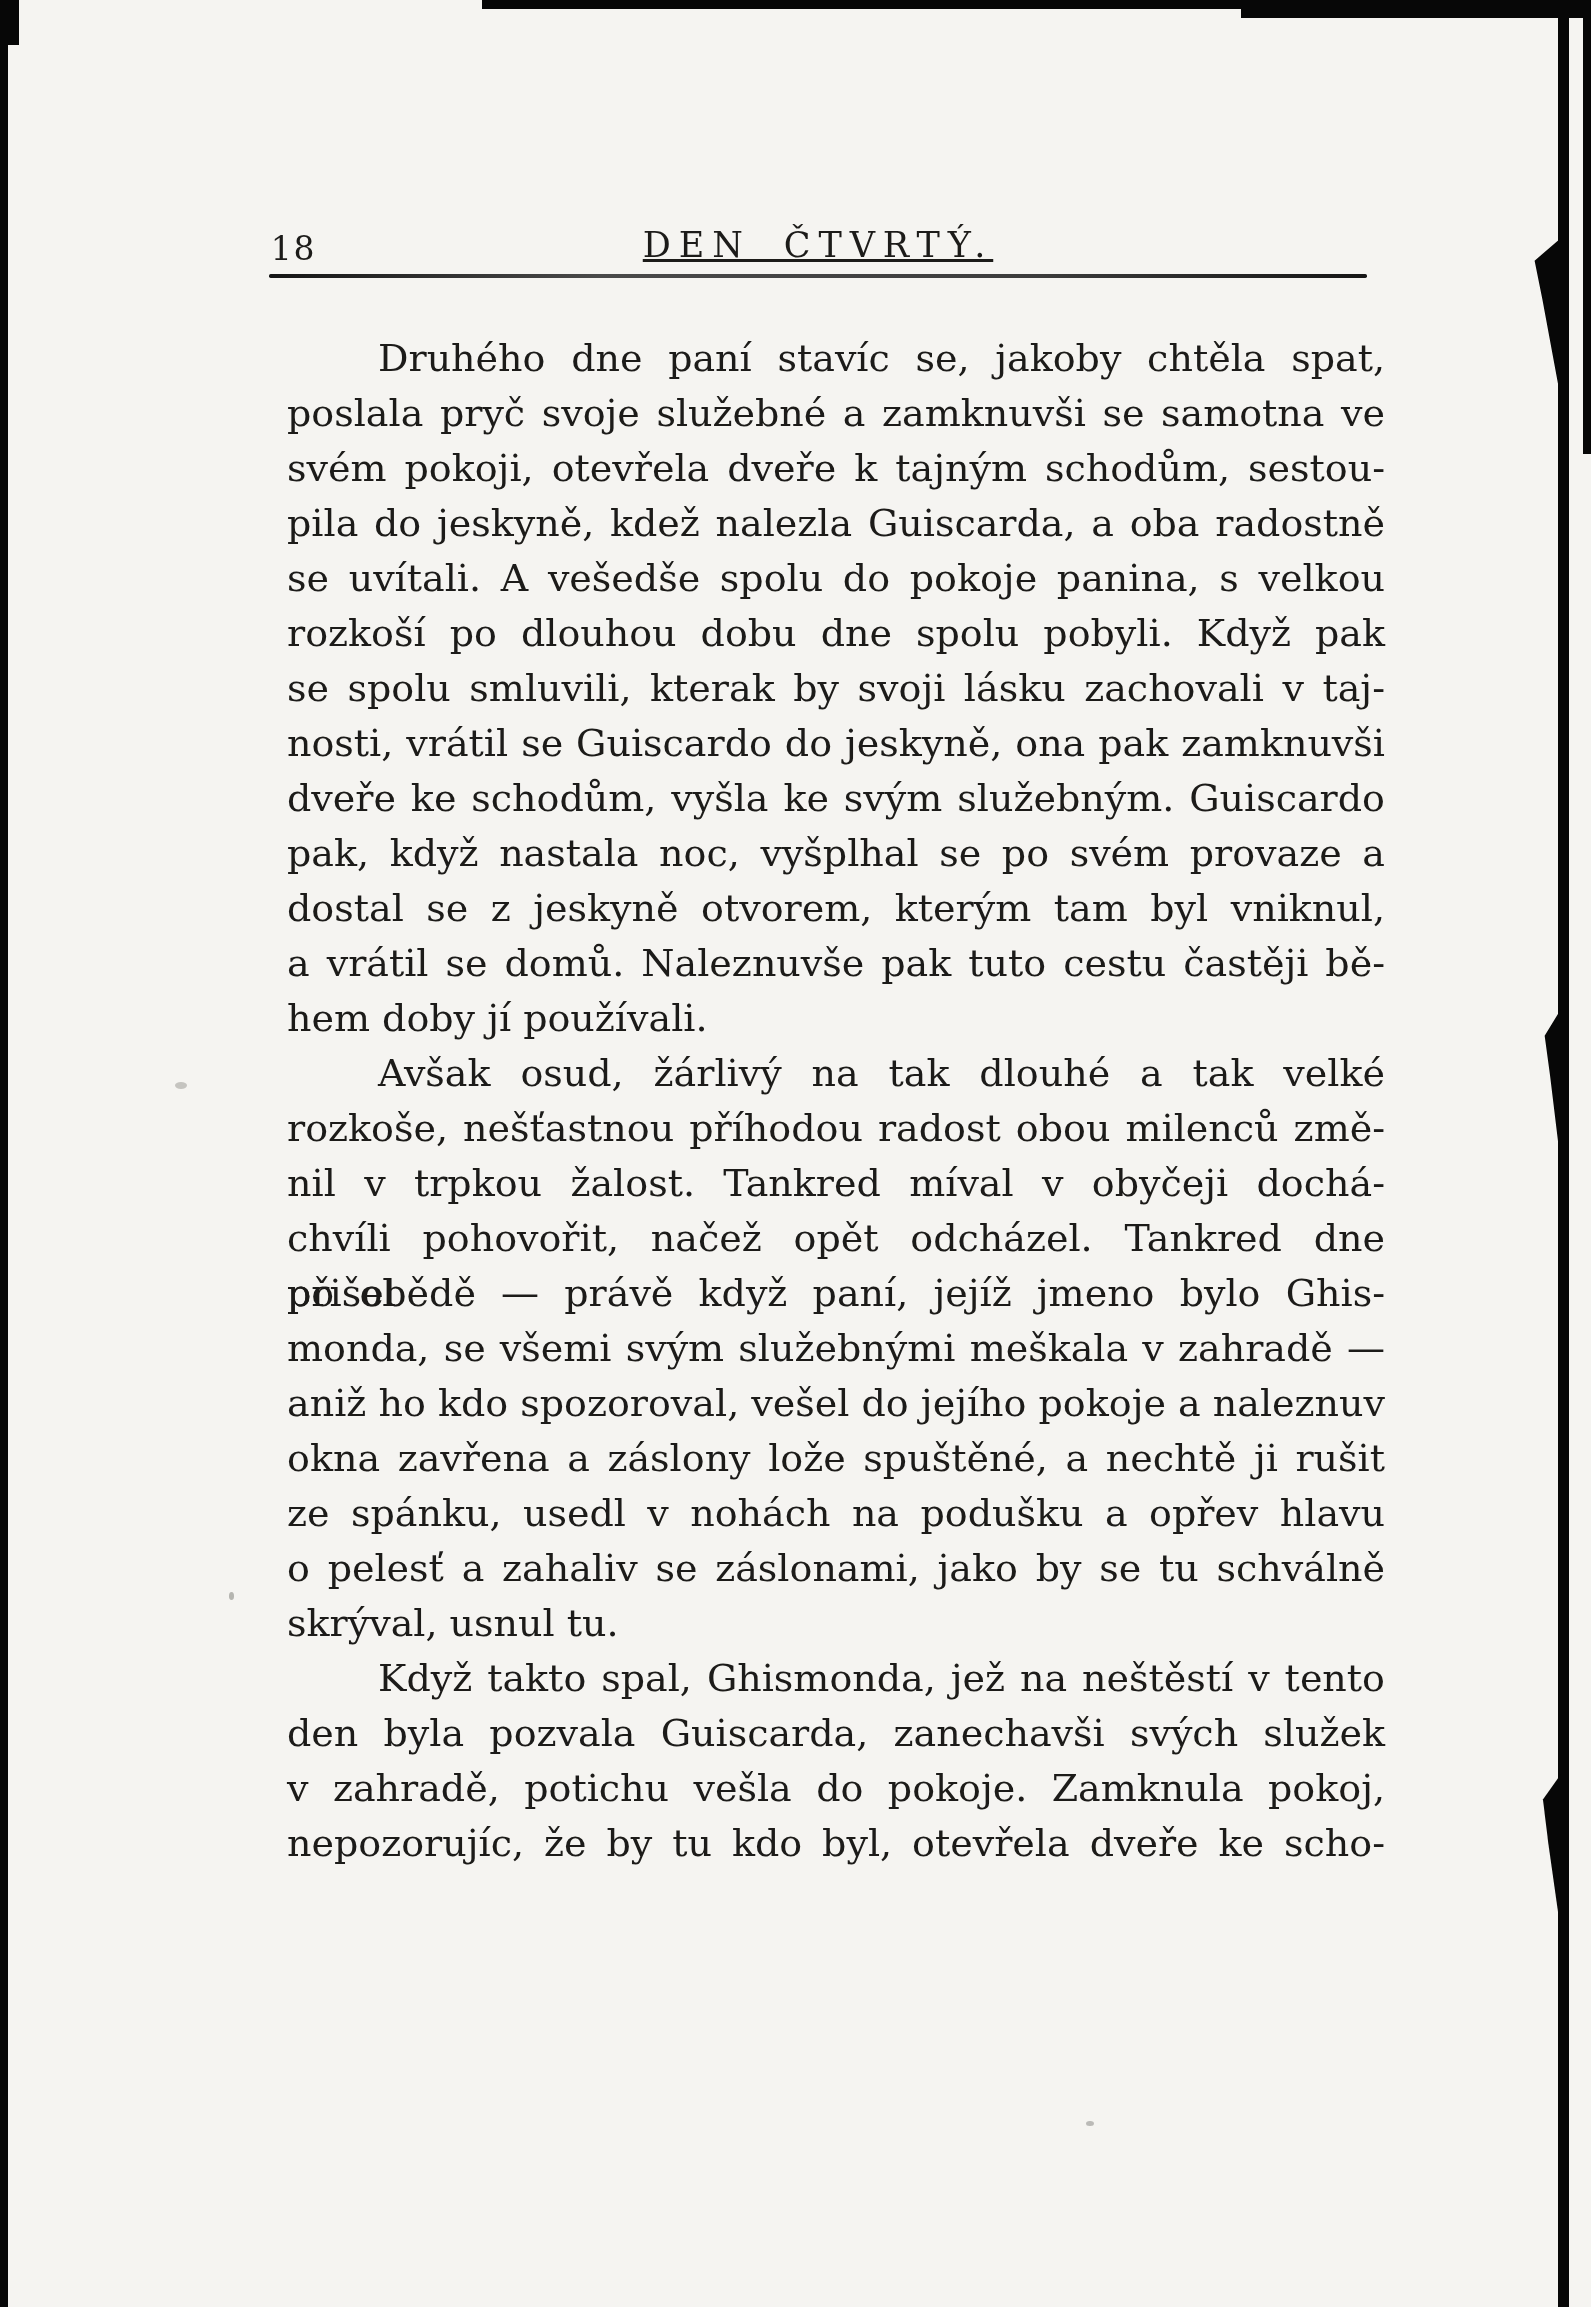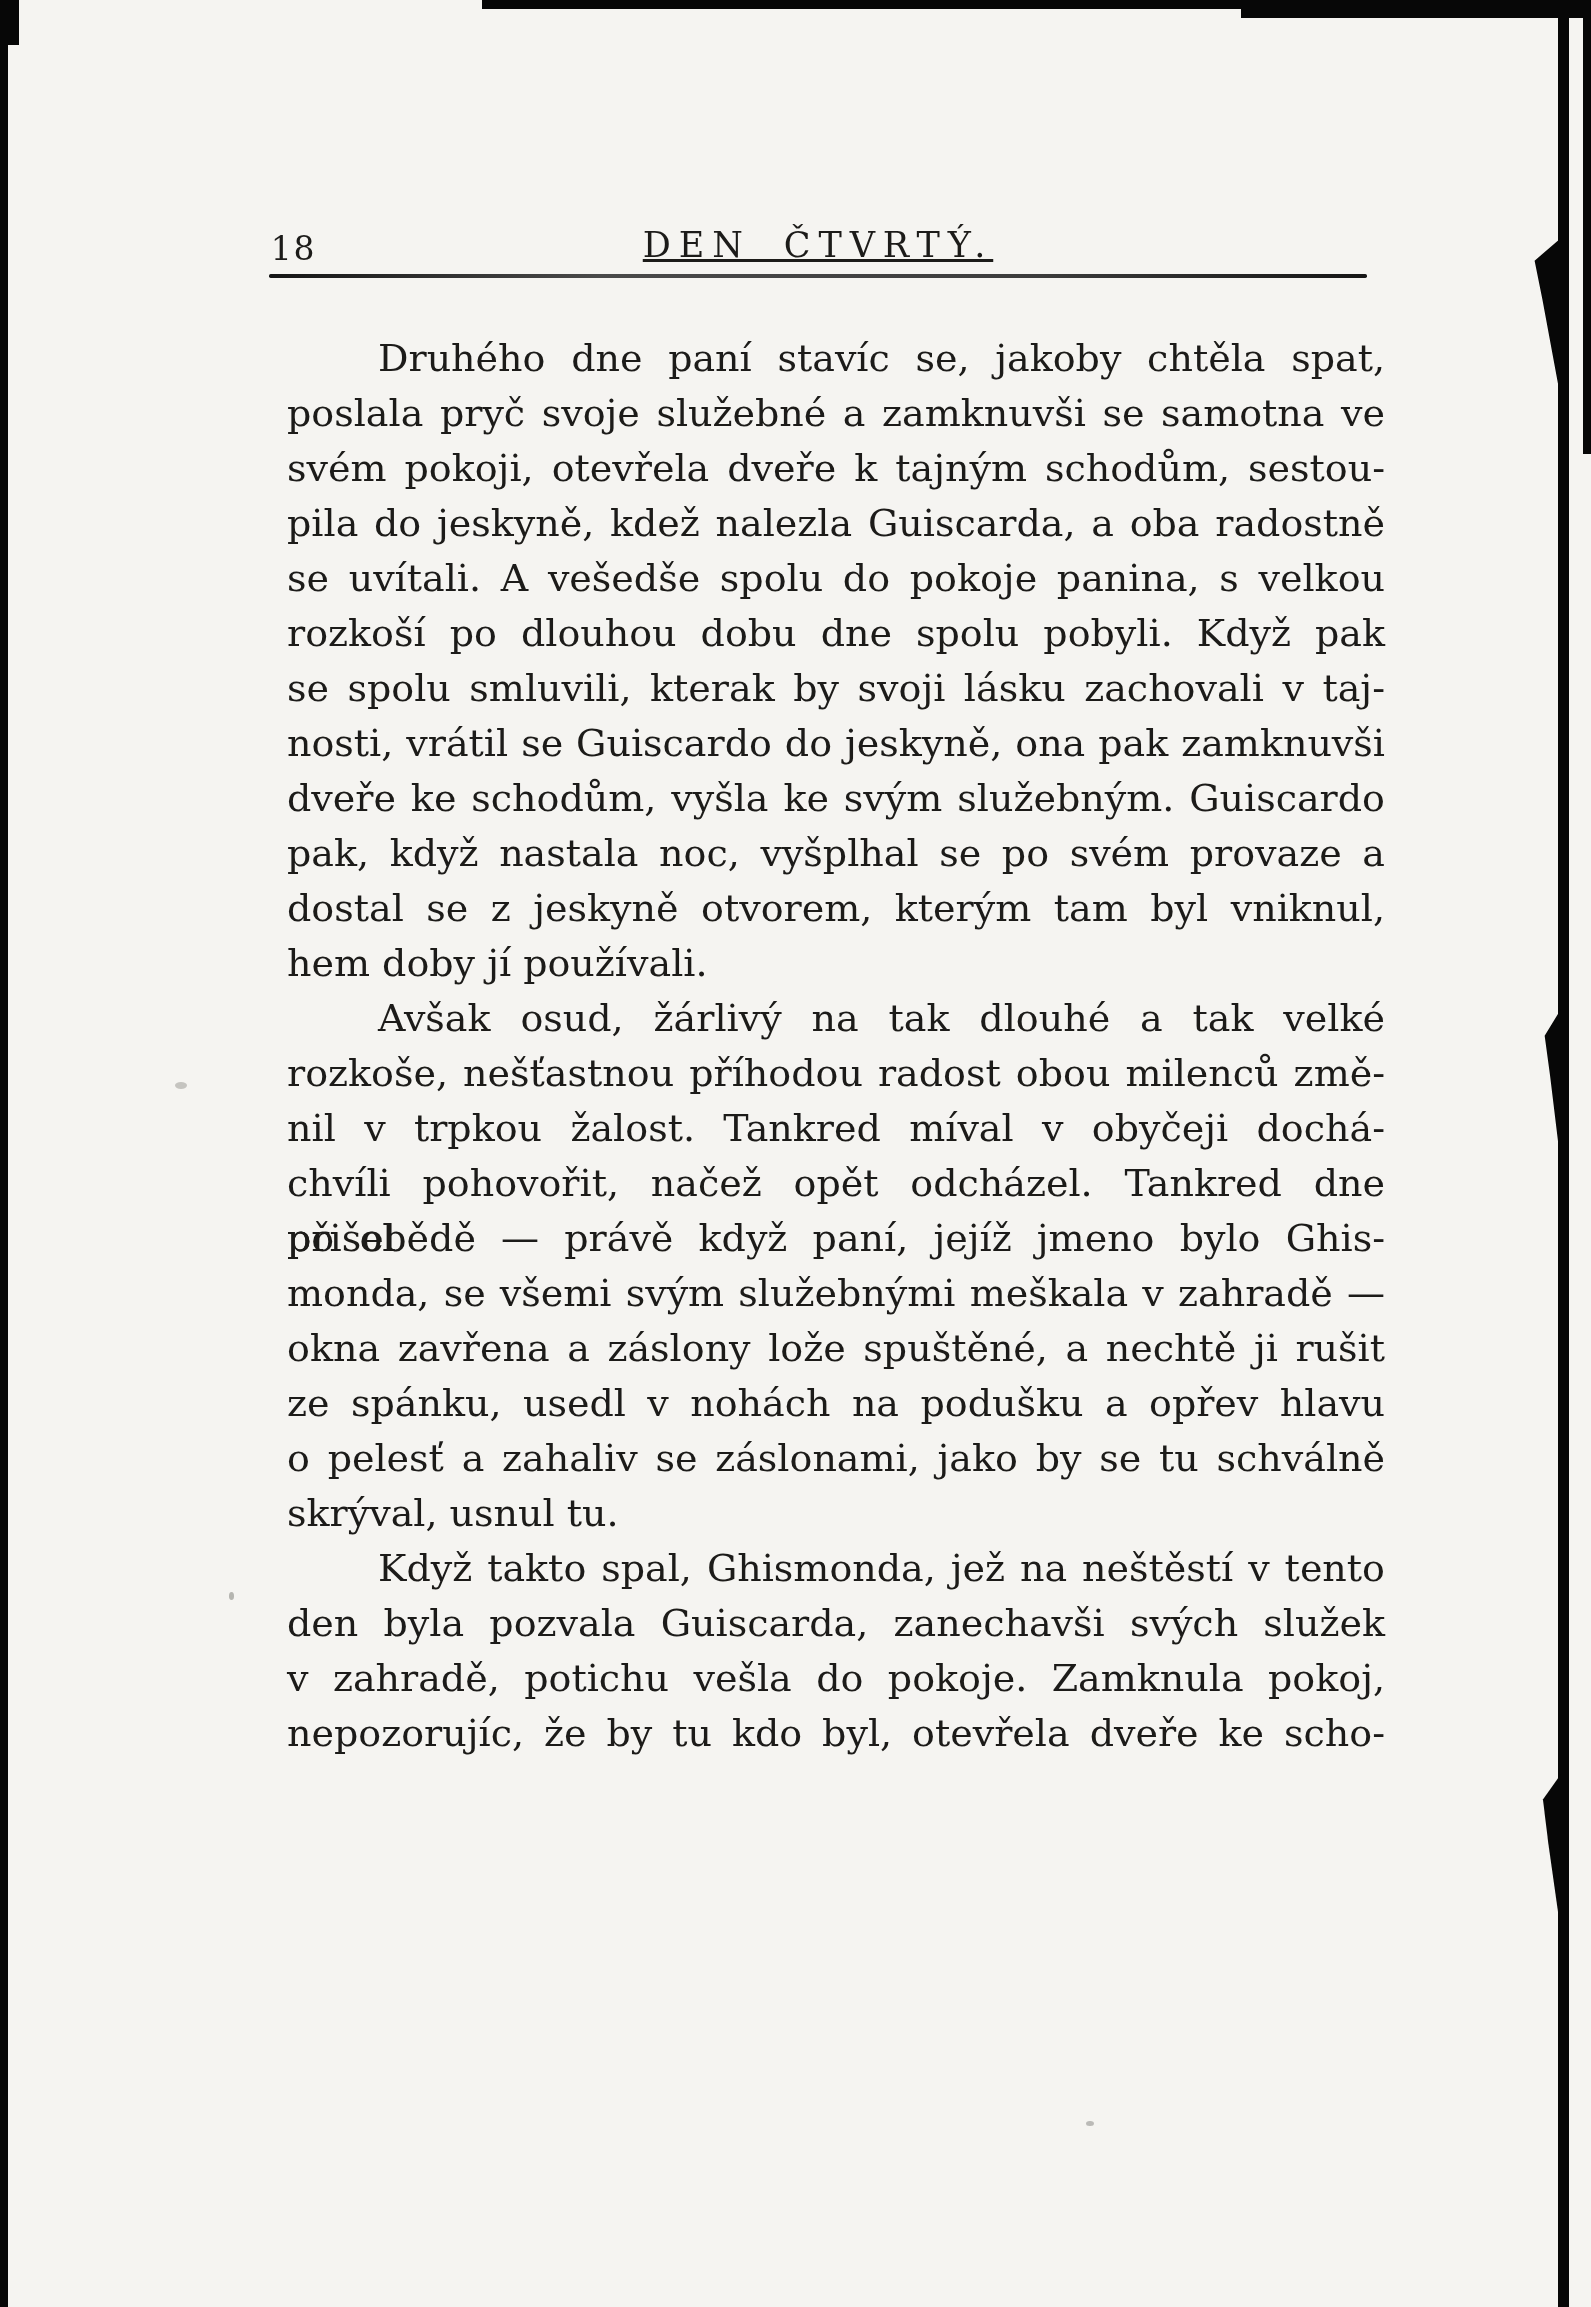--- a/index.html
+++ b/index.html
@@ -133,29 +133,31 @@
           <div class="line">poslala pryč svoje služebné a zamknuvši se samotna ve</div>
           <div class="line">svém pokoji, otevřela dveře k tajným schodům, sestou-</div>
           <div class="line">pila do jeskyně, kdež nalezla Guiscarda, a oba radostně</div>
           <div class="line">se uvítali. A vešedše spolu do pokoje panina, s velkou</div>
           <div class="line">rozkoší po dlouhou dobu dne spolu pobyli. Když pak</div>
           <div class="line">se spolu smluvili, kterak by svoji lásku zachovali v taj-</div>
           <div class="line">nosti, vrátil se Guiscardo do jeskyně, ona pak zamknuvši</div>
           <div class="line">dveře ke schodům, vyšla ke svým služebným. Guiscardo</div>
           <div class="line">pak, když nastala noc, vyšplhal se po svém provaze a</div>
           <div class="line">dostal se z jeskyně otvorem, kterým tam byl vniknul,</div>
+          <div class="line">a vrátil se domů. Naleznuvše pak tuto cestu častěji bě-</div>
           <div class="line flush">hem doby jí používali.</div>
         </div>
         <div class="paragraph">
           <div class="line indent">Avšak osud, žárlivý na tak dlouhé a tak velké</div>
           <div class="line">rozkoše, nešťastnou příhodou radost obou milenců změ-</div>
           <div class="line">nil v trpkou žalost. Tankred míval v obyčeji dochá-</div>
           <div class="line">chvíli pohovořit, načež opět odcházel. Tankred dne přišel</div>
           <div class="line">po obědě — právě když paní, jejíž jmeno bylo Ghis-</div>
           <div class="line">monda, se všemi svým služebnými meškala v zahradě —</div>
+          <div class="line">aniž ho kdo spozoroval, vešel do jejího pokoje a naleznuv</div>
           <div class="line">okna zavřena a záslony lože spuštěné, a nechtě ji rušit</div>
           <div class="line">ze spánku, usedl v nohách na podušku a opřev hlavu</div>
           <div class="line">o pelesť a zahaliv se záslonami, jako by se tu schválně</div>
           <div class="line flush">skrýval, usnul tu.</div>
         </div>
         <div class="paragraph">
           <div class="line indent">Když takto spal, Ghismonda, jež na neštěstí v tento</div>
           <div class="line">den byla pozvala Guiscarda, zanechavši svých služek</div>
           <div class="line">v zahradě, potichu vešla do pokoje. Zamknula pokoj,</div>
           <div class="line">nepozorujíc, že by tu kdo byl, otevřela dveře ke scho-</div>

